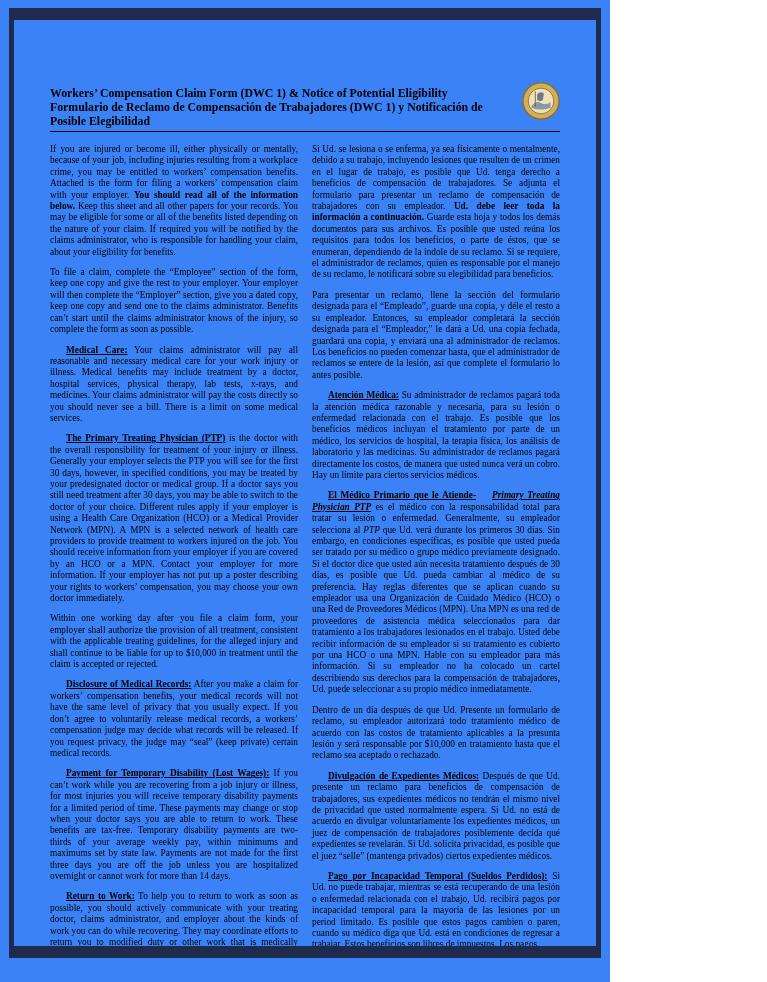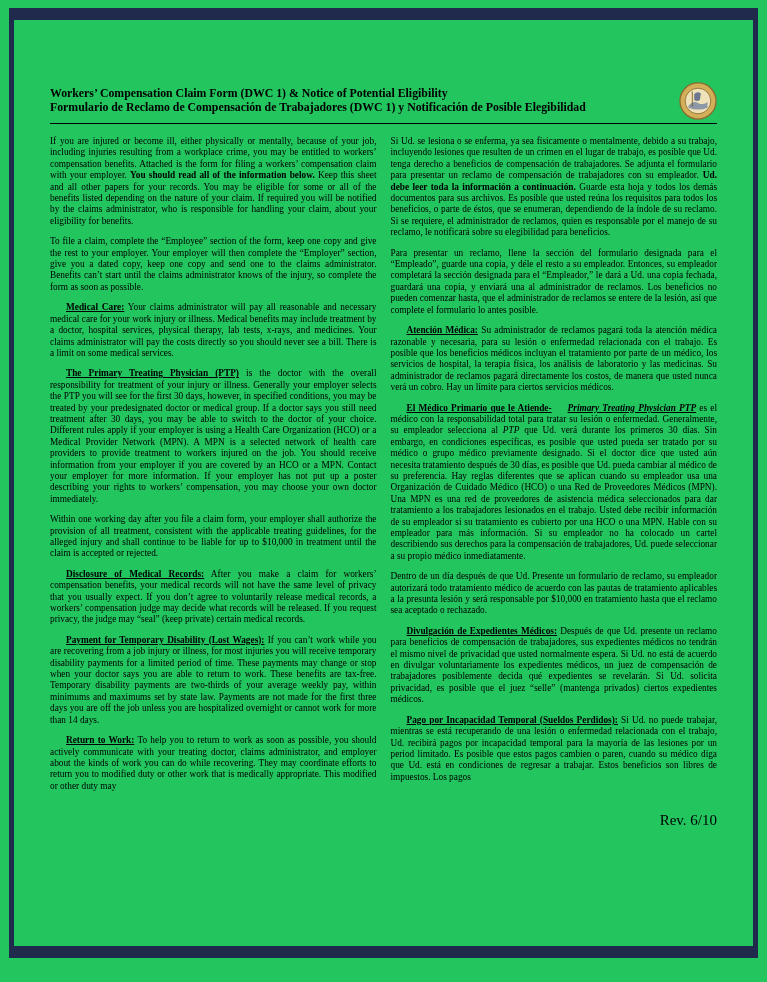--- a/index.html
+++ b/index.html
@@ -1,18 +1,18 @@
 <!DOCTYPE html>
 <html><head>
 <meta charset="utf-8">
 <style>
   html,body { margin:0; padding:0; background:#ffffff; }
   .sheet {
-    width:767px; height:982px; box-sizing:border-box;
-    background:#22c55e; position:relative; overflow:hidden;
+    width:610px; height:982px; box-sizing:border-box;
+    background:#3b82f6; position:relative; overflow:hidden;
     font-family:"Liberation Serif", serif; color:#000;
   }
   .frame {
     position:absolute; top:8px; left:9px; right:9px; bottom:24px;
     border-top:12px solid #1f2a4d;
     border-bottom:12px solid #1f2a4d;
     border-left:5px solid #1f2a4d;
     border-right:5px solid #1f2a4d;
     box-sizing:border-box;
     overflow:hidden;
@@ -78,21 +78,21 @@
             <p class="para"><span class="seg">Within one working day after you file a claim form, your employer shall authorize the provision of all treatment, consistent with the applicable treating guidelines, for the alleged injury and shall continue to be liable for up to $10,000 in treatment until the claim is accepted or rejected.</span></p>
             <p class="para"><span class="seg b u">Disclosure of Medical Records:</span><span class="seg"> After you make a claim for workers’ compensation benefits, your medical records will not have the same level of privacy that you usually expect. If you don’t agree to voluntarily release medical records, a workers’ compensation judge may decide what records will be released. If you request privacy, the judge may “seal” (keep private) certain medical records.</span></p>
             <p class="para"><span class="seg b u">Payment for Temporary Disability (Lost Wages):</span><span class="seg"> If you can’t work while you are recovering from a job injury or illness, for most injuries you will receive temporary disability payments for a limited period of time. These payments may change or stop when your doctor says you are able to return to work. These benefits are tax-free. Temporary disability payments are two-thirds of your average weekly pay, within minimums and maximums set by state law. Payments are not made for the first three days you are off the job unless you are hospitalized overnight or cannot work for more than 14 days.</span></p>
             <p class="para"><span class="seg b u">Return to Work:</span><span class="seg"> To help you to return to work as soon as possible, you should actively communicate with your treating doctor, claims administrator, and employer about the kinds of work you can do while recovering. They may coordinate efforts to return you to modified duty or other work that is medically appropriate. This modified or other duty may</span></p>
           </div>
         <div class="col" id="col-right">
             <p class="para"><span class="seg">Si Ud. se lesiona o se enferma, ya sea físicamente o mentalmente, debido a su trabajo, incluyendo lesiones que resulten de un crimen en el lugar de trabajo, es posible que Ud. tenga derecho a beneficios de compensación de trabajadores. Se adjunta el formulario para presentar un reclamo de compensación de trabajadores con su empleador. </span><span class="seg b">Ud. debe leer toda la información a continuación.</span><span class="seg"> Guarde esta hoja y todos los demás documentos para sus archivos. Es posible que usted reúna los requisitos para todos los beneficios, o parte de éstos, que se enumeran, dependiendo de la índole de su reclamo. Si se requiere, el administrador de reclamos, quien es responsable por el manejo de su reclamo, le notificará sobre su elegibilidad para beneficios.</span></p>
             <p class="para"><span class="seg">Para presentar un reclamo, llene la sección del formulario designada para el “Empleado”, guarde una copia, y déle el resto a su empleador. Entonces, su empleador completará la sección designada para el “Empleador,” le dará a Ud. una copia fechada, guardará una copia, y enviará una al administrador de reclamos. Los beneficios no pueden comenzar hasta, que el administrador de reclamos se entere de la lesión, así que complete el formulario lo antes posible.</span></p>
             <p class="para"><span class="seg b u">Atención Médica:</span><span class="seg"> Su administrador de reclamos pagará toda la atención médica razonable y necesaria, para su lesión o enfermedad relacionada con el trabajo. Es posible que los beneficios médicos incluyan el tratamiento por parte de un médico, los servicios de hospital, la terapia física, los análisis de laboratorio y las medicinas. Su administrador de reclamos pagará directamente los costos, de manera que usted nunca verá un cobro. Hay un límite para ciertos servicios médicos.</span></p>
             <p class="para"><span class="seg b u">El Médico Primario que le Atiende-</span><span class="seg b i u">Primary Treating Physician PTP</span><span class="seg"> es el médico con la responsabilidad total para tratar su lesión o enfermedad. Generalmente, su empleador selecciona al </span><span class="seg i">PTP</span><span class="seg"> que Ud. verá durante los primeros 30 días. Sin embargo, en condiciones específicas, es posible que usted pueda ser tratado por su médico o grupo médico previamente designado. Si el doctor dice que usted aún necesita tratamiento después de 30 días, es posible que Ud. pueda cambiar al médico de su preferencia. Hay reglas diferentes que se aplican cuando su empleador usa una Organización de Cuidado Médico (HCO) o una Red de Proveedores Médicos (MPN). Una MPN es una red de proveedores de asistencia médica seleccionados para dar tratamiento a los trabajadores lesionados en el trabajo. Usted debe recibir información de su empleador si su tratamiento es cubierto por una HCO o una MPN.  Hable con su empleador para más información. Si su empleador no ha colocado un cartel describiendo sus derechos para la compensación de trabajadores, Ud. puede seleccionar a su propio médico inmediatamente.</span></p>
-            <p class="para"><span class="seg">Dentro de un día después de que Ud. Presente un formulario de reclamo, su empleador autorizará todo tratamiento médico de acuerdo con las pautas de tratamiento aplicables a la presunta lesión y será responsable por $10,000 en tratamiento hasta que el reclamo sea aceptado o rechazado.</span></p>
+            <p class="para"><span class="seg">Dentro de un día después de que Ud. Presente un formulario de reclamo, su empleador autorizará todo tratamiento médico de acuerdo con las costos de tratamiento aplicables a la presunta lesión y será responsable por $10,000 en tratamiento hasta que el reclamo sea aceptado o rechazado.</span></p>
             <p class="para"><span class="seg b u">Divulgación de Expedientes Médicos:</span><span class="seg"> Después de que Ud. presente un reclamo para beneficios de compensación de trabajadores, sus expedientes médicos no tendrán el mismo nivel de privacidad que usted normalmente espera. Si Ud. no está de acuerdo en divulgar voluntariamente los expedientes médicos, un juez de compensación de trabajadores posiblemente decida qué expedientes se revelarán. Si Ud. solicita privacidad, es posible que el juez “selle” (mantenga privados) ciertos expedientes médicos.</span></p>
             <p class="para"><span class="seg b u">Pago por Incapacidad Temporal (Sueldos Perdidos):</span><span class="seg"> Si Ud. no puede trabajar, mientras se está recuperando de una lesión o enfermedad relacionada con el trabajo, Ud. recibirá pagos por incapacidad temporal para la mayoría de las lesiones por un period limitado. Es posible que estos pagos cambien o paren, cuando su médico diga que Ud. está en condiciones de regresar a trabajar. Estos beneficios son libres de impuestos. Los pagos</span></p>
           </div>
       </div>
 
       <div class="rev">Rev. 6/10</div>
 
     </div>
   </div>
 </div>

